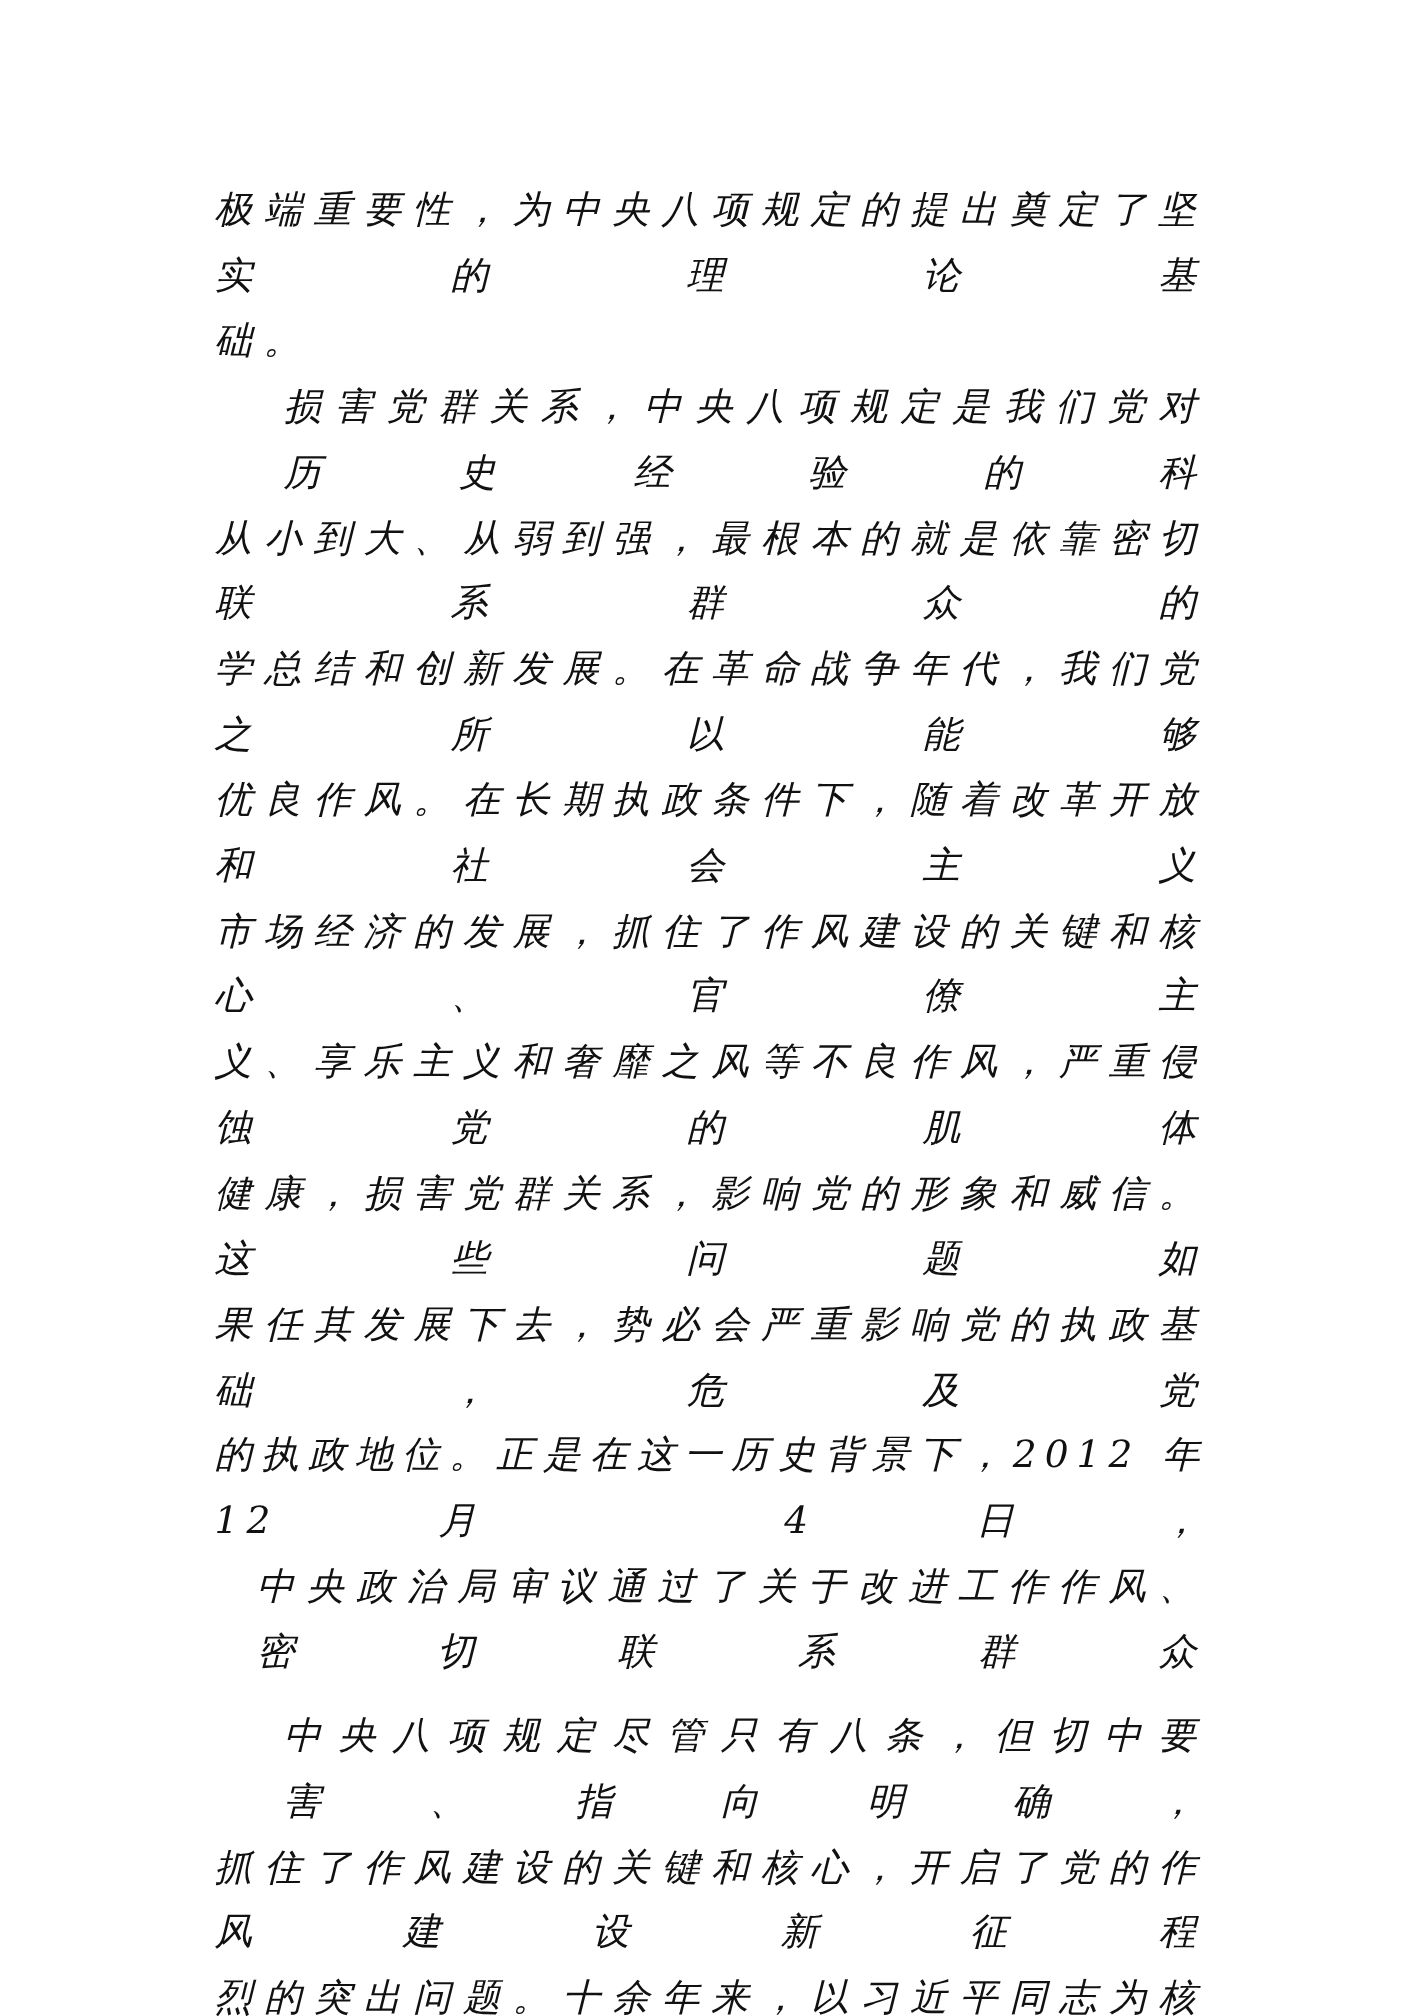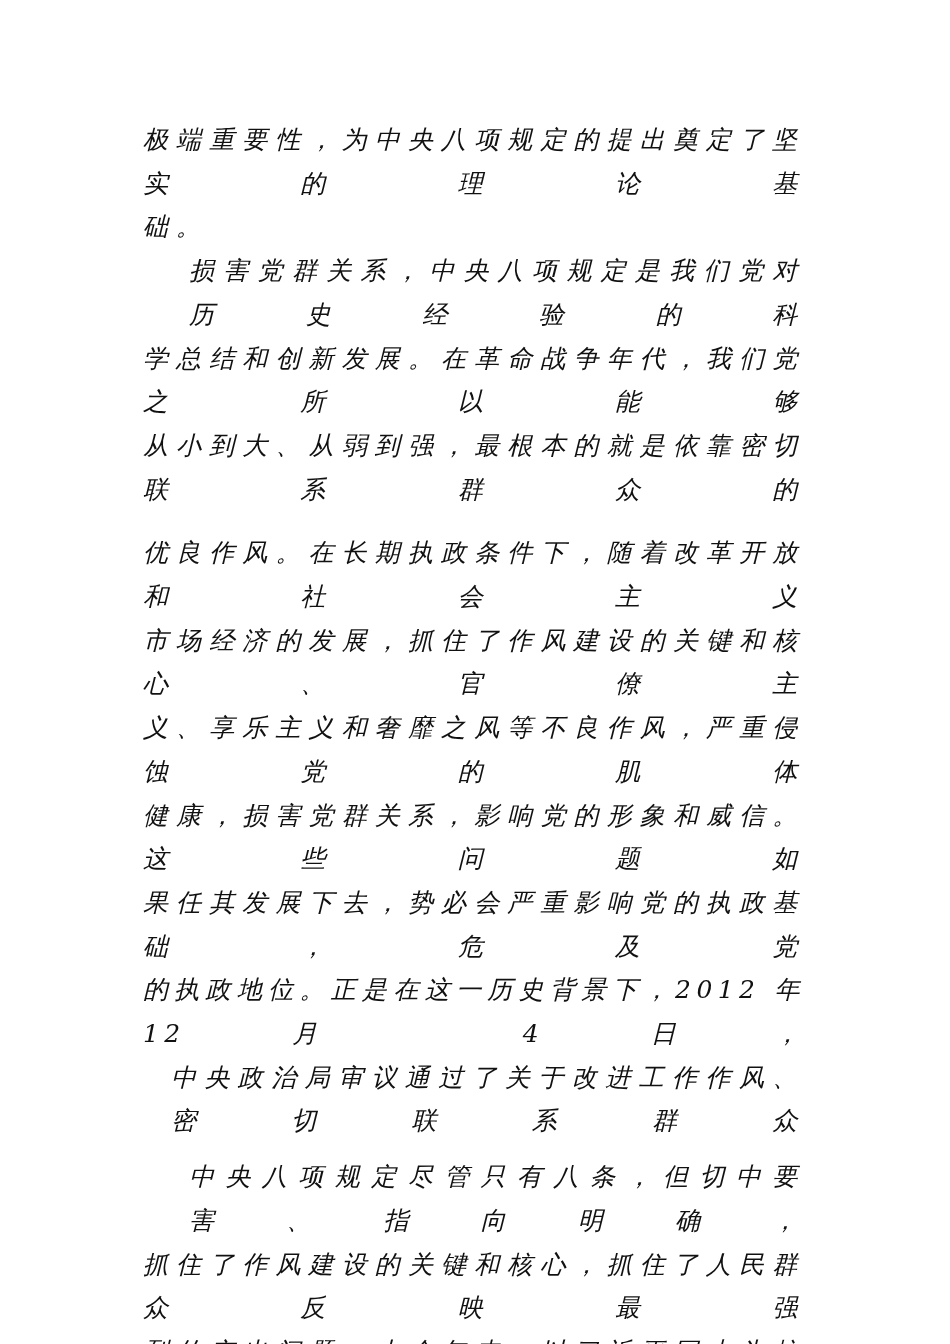--- a/index.html
+++ b/index.html
@@ -38,31 +38,31 @@
 
 <div class="page">
 
   <div>
     <div class="para" style="text-align-last: justify;">极端重要性，为中央八项规定的提出奠定了坚实的理论基</div>
     <div class="para">础。</div>
   </div>
 
   <div>
     <div class="para" style="padding-left:46px; text-align-last: justify;">损害党群关系，中央八项规定是我们党对历史经验的科</div>
+    <div class="para" style="text-align-last: justify;">从小到大、从弱到强，最根本的就是依靠密切联系群众的</div>
     <div class="para" style="text-align-last: justify;">学总结和创新发展。在革命战争年代，我们党之所以能够</div>
-    <div class="para" style="text-align-last: justify;">从小到大、从弱到强，最根本的就是依靠密切联系群众的</div>
-    <div class="para" style="text-align-last: justify; margin-top: 20px;">优良作风。在长期执政条件下，随着改革开放和社会主义</div>
+    <div class="para" style="text-align-last: justify;">优良作风。在长期执政条件下，随着改革开放和社会主义</div>
     <div class="para" style="text-align-last: justify;">市场经济的发展，抓住了作风建设的关键和核心、官僚主</div>
     <div class="para" style="text-align-last: justify;">义、享乐主义和奢靡之风等不良作风，严重侵蚀党的肌体</div>
     <div class="para" style="text-align-last: justify;">健康，损害党群关系，影响党的形象和威信。这些问题如</div>
     <div class="para" style="text-align-last: justify;">果任其发展下去，势必会严重影响党的执政基础，危及党</div>
     <div class="para" style="text-align-last: justify; letter-spacing:5.4px;">的执政地位。正是在这一历史背景下，2012 年 12 月 4 日，</div>
     <div class="para" style="text-align-last: justify; margin-left: 28px;">中央政治局审议通过了关于改进工作作风、密切联系群众</div>
   </div>
 
   <div>
     <div class="para" style="padding-left:46px; text-align-last: justify; margin-top: 12px;">中央八项规定尽管只有八条，但切中要害、指向明确，</div>
-    <div class="para" style="text-align-last: justify;">抓住了作风建设的关键和核心，抓住了人民群众反映最强</div>
+    <div class="para" style="text-align-last: justify;">抓住了作风建设的关键和核心，开启了党的作风建设新征程</div>
     <div class="para" style="text-align-last: justify;">烈的突出问题。十余年来，以习近平同志为核心的党中央</div>
 
   </div>
 
 </div>
 
 </body></html>

